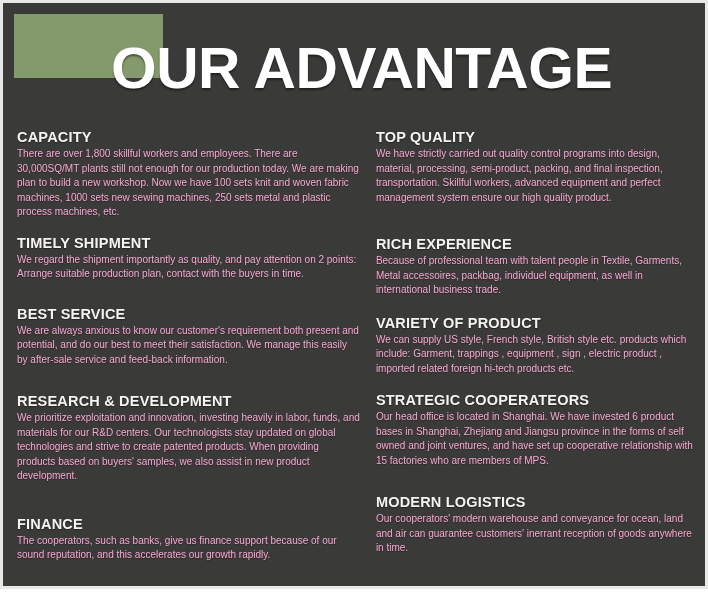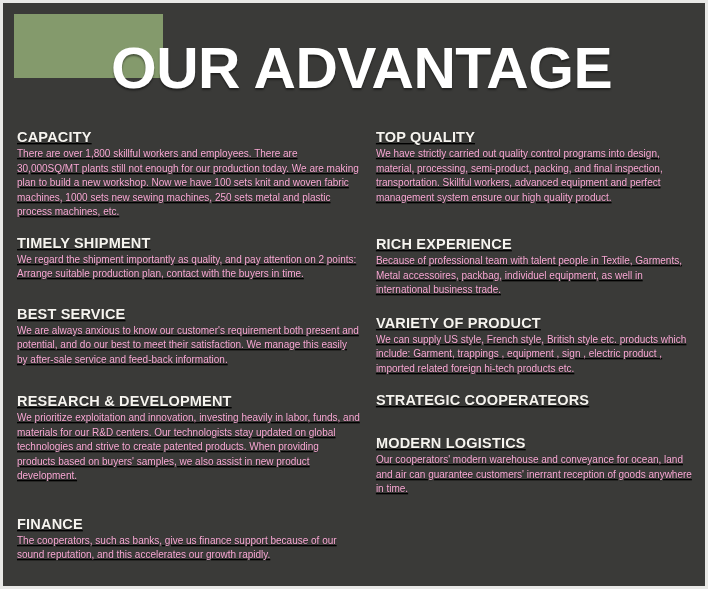--- a/index.html
+++ b/index.html
@@ -58,21 +58,20 @@
   .col-left {
     width: 358px;
     padding-right: 12px;
   }
   .col-right {
     width: 326px;
     padding-left: 4px;
   }
   .section {
     margin-bottom: 16px;
-    text-decoration: underline;
   }
   .section:last-child {
     margin-bottom: 0;
   }
   .section-heading {
     margin: 0 0 1px 0;
     font-family: "Liberation Sans", sans-serif;
     font-weight: 700;
     font-size: 14.5px;
     line-height: 17px;
@@ -152,20 +151,21 @@
         <p class="section-body">Because of professional team with talent people in Textile, Garments, Metal accessoires, packbag, individuel equipment, as well in international business trade.</p>
       </div>
 
       <div class="section">
         <h2 class="section-heading">VARIETY OF PRODUCT</h2>
         <p class="section-body">We can supply US style, French style, British style etc. products which include: Garment, trappings , equipment , sign , electric product , imported related foreign hi-tech products etc.</p>
       </div>
 
       <div class="section">
         <h2 class="section-heading">STRATEGIC COOPERATEORS</h2>
+        <p class="section-body">Our head office is located in Shanghai. We have invested 6 product bases in Shanghai, Zhejiang and Jiangsu province in the forms of self owned and joint ventures, and have set up cooperative relationship with 15 factories who are members of MPS.</p>
       </div>
 
       <div class="section">
         <h2 class="section-heading">MODERN LOGISTICS</h2>
         <p class="section-body">Our cooperators' modern warehouse and conveyance for ocean, land and air can guarantee customers' inerrant reception of goods anywhere in time.</p>
       </div>
 
     </div>
 
   </div>

